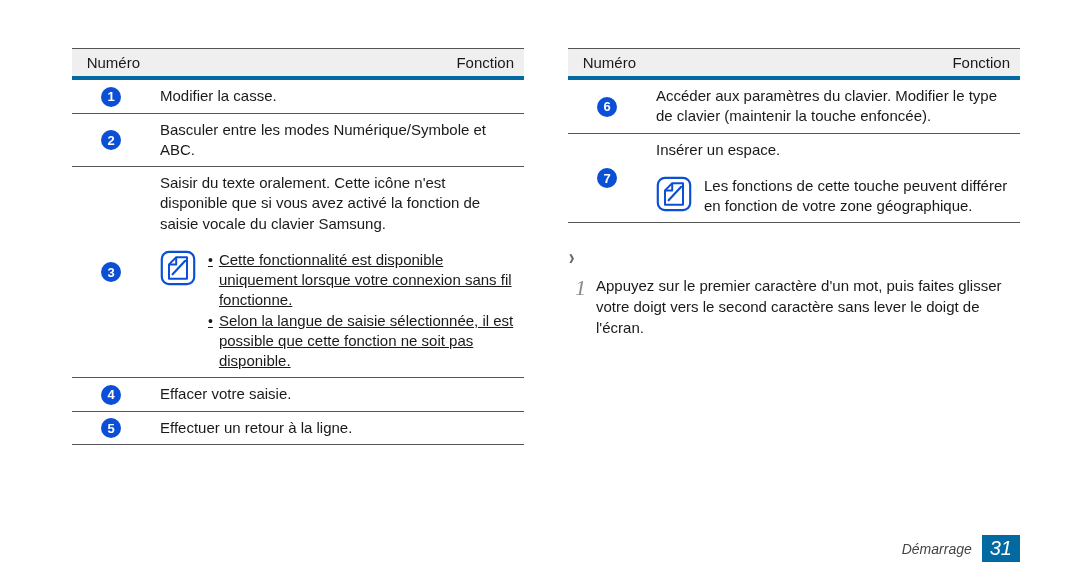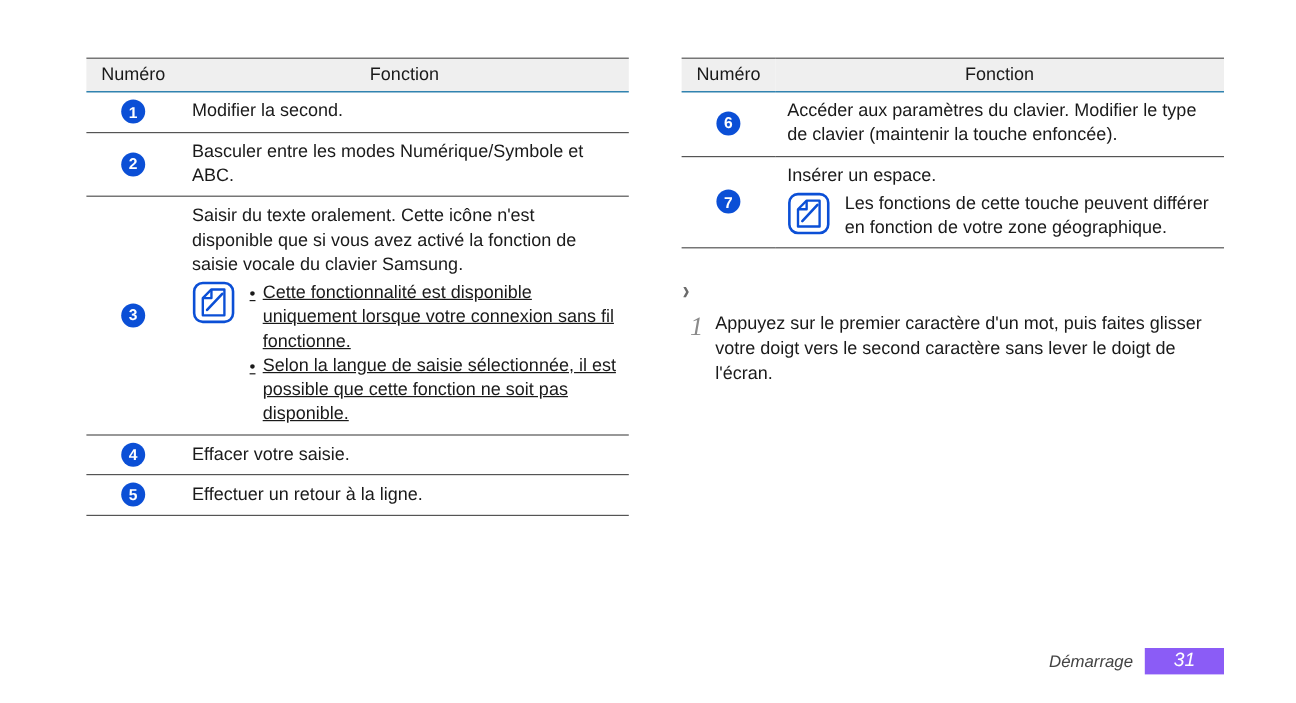--- a/index.html
+++ b/index.html
@@ -17,26 +17,26 @@
     gap: 44px;
   }
   .col {
     flex: 1;
   }
   table {
     width: 100%;
     border-collapse: collapse;
   }
   th {
-    text-align: center;
+    text-align: right;
     font-weight: 400;
     background: #efefef;
     padding: 5px 10px;
     border-top: 1px solid #555;
-    border-bottom: 1px solid #0369a1;
+    border-bottom: 4px solid #0369a1;
   }
   th.num-col { width: 78px; }
   td {
     border-bottom: 1px solid #555;
     padding: 6px 10px;
     vertical-align: middle;
     line-height: 1.35;
   }
   td.num-cell { text-align: center; vertical-align: middle; }
   .circle-num {
@@ -48,21 +48,21 @@
     font-size: 13px;
     font-weight: 700;
     align-items: center;
     justify-content: center;
     line-height: 1;
   }
   .note-row {
     display: flex;
     align-items: flex-start;
     gap: 12px;
-    margin-top: 3px;
+    margin-top: 16px;
   }
   .note-icon {
     flex: 0 0 36px;
     height: 36px;
     display: flex;
     align-items: center;
     justify-content: center;
   }
   .note-icon svg { width: 36px; height: 36px; }
   .bullets {
@@ -131,44 +131,44 @@
     display: flex;
     align-items: center;
     gap: 10px;
     font-size: 14px;
   }
   .footer-section {
     font-style: italic;
     color: #444;
   }
   .footer-page {
-    background: #8b5cf6;
+    background: #0369a1;
     color: #fff;
-    padding: 2px 24px;
+    padding: 2px 8px;
     font-style: italic;
-    font-size: 16px;
+    font-size: 20px;
   }
 </style>
 </head>
 <body>
 
 <div class="page">
 
   <div class="col">
     <table>
       <thead>
         <tr>
           <th class="num-col">Numéro</th>
           <th>Fonction</th>
         </tr>
       </thead>
       <tbody>
         <tr>
           <td class="num-cell"><span class="circle-num">1</span></td>
-          <td>Modifier la second.</td>
+          <td>Modifier la casse.</td>
         </tr>
         <tr>
           <td class="num-cell"><span class="circle-num">2</span></td>
           <td>Basculer entre les modes Numérique/Symbole et ABC.</td>
         </tr>
         <tr>
           <td class="num-cell"><span class="circle-num">3</span></td>
           <td>
             <div>Saisir du texte oralement. Cette icône n'est disponible que si vous avez activé la fonction de saisie vocale du clavier Samsung.</div>
             <div class="note-row">

